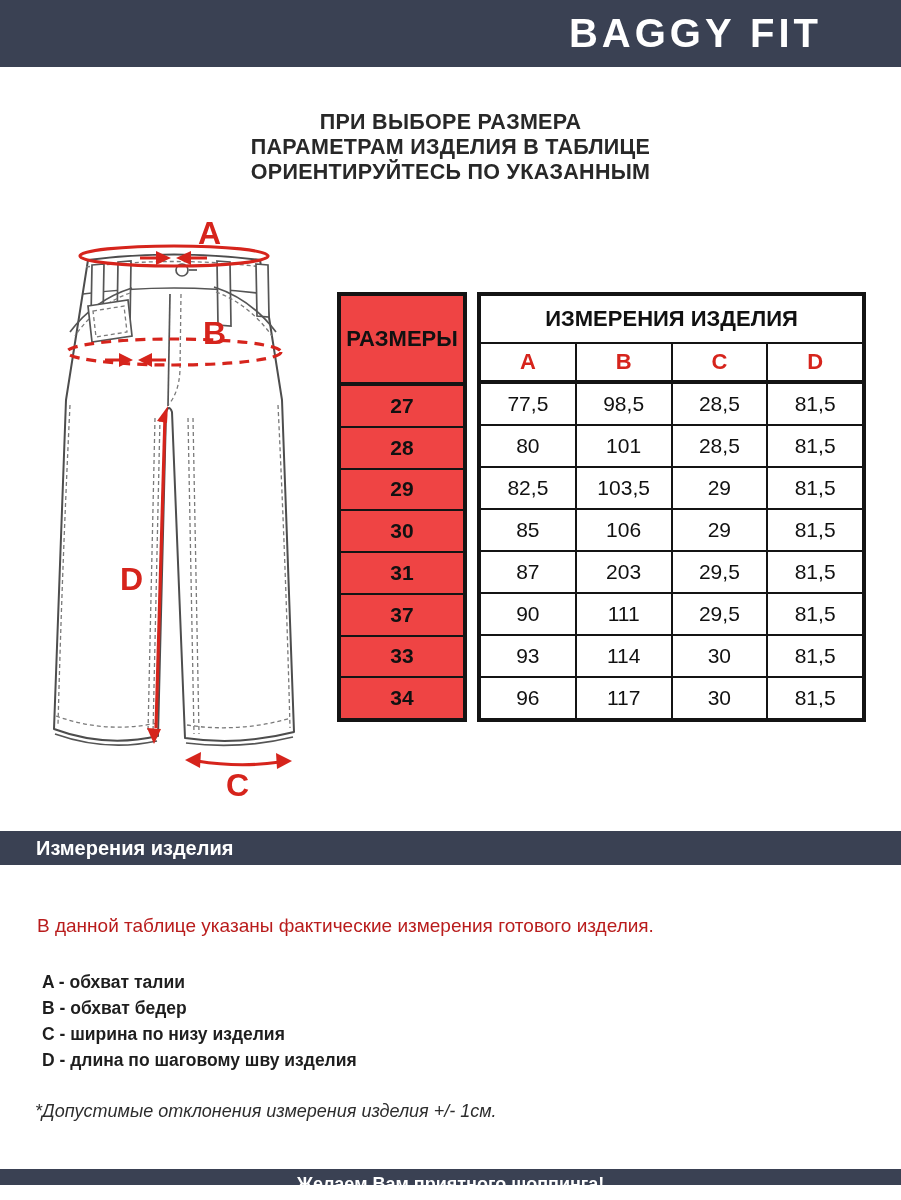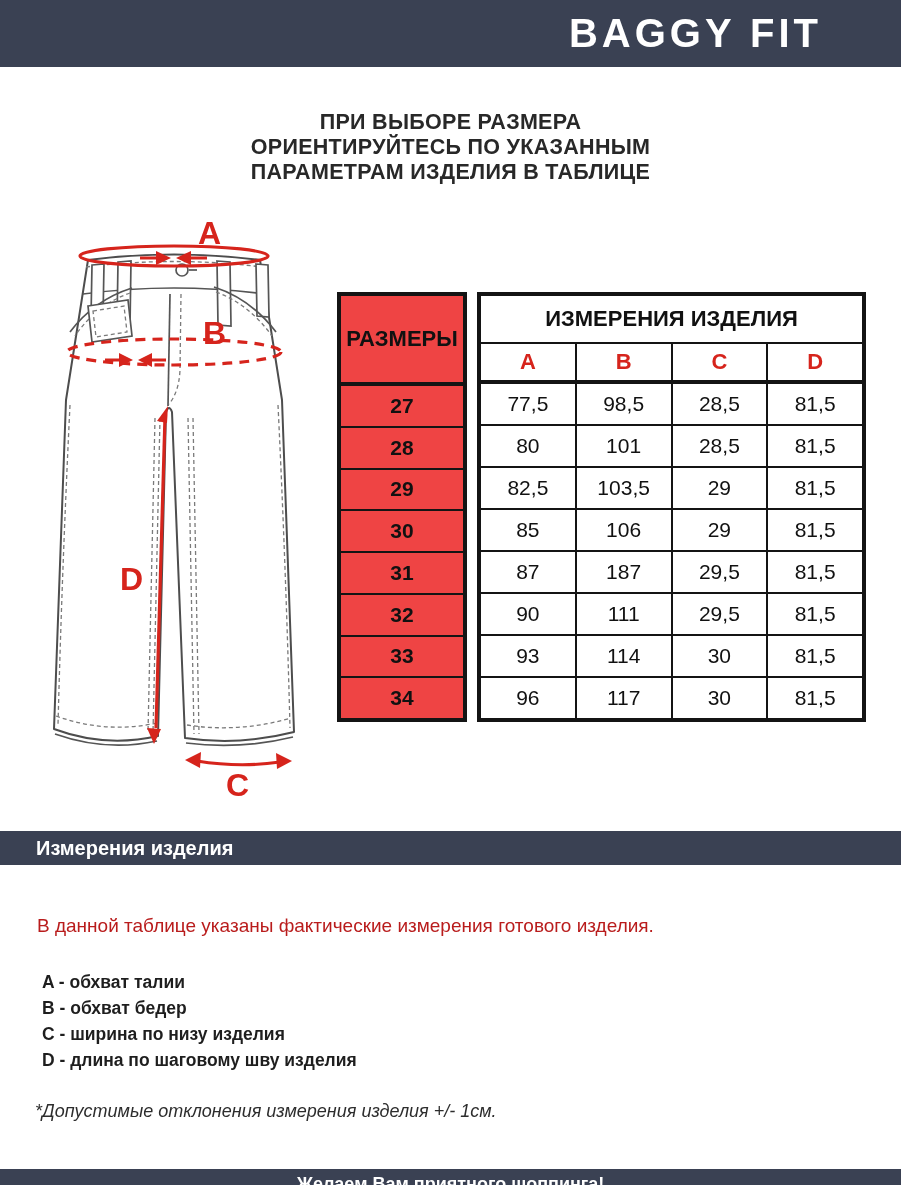--- a/index.html
+++ b/index.html
@@ -95,22 +95,22 @@
 <body>
 
 <div class="page">
 
   <div class="topbar">
     <span class="brand">BAGGY FIT</span>
   </div>
 
   <div class="intro">
     <div>ПРИ ВЫБОРЕ РАЗМЕРА</div>
+    <div>ПАРАМЕТРАМ ИЗДЕЛИЯ В ТАБЛИЦЕ</div>
     <div>ОРИЕНТИРУЙТЕСЬ ПО УКАЗАННЫМ</div>
-    <div>ПАРАМЕТРАМ ИЗДЕЛИЯ В ТАБЛИЦЕ</div>
   </div>
 
   <div class="diagram">
     <svg width="300" height="592" viewBox="0 0 300 592" xmlns="http://www.w3.org/2000/svg">
 
       <path class="outline" d="M 58 40 Q 144 29 230 40 L 252 180 L 264 512 Q 209 526 155 518 L 142 192 Q 139 184 136 192 L 128 516 Q 75 528 24 509 L 36 180 Z"></path>
 
       <path class="det" d="M 53 74 Q 144 62 235 74"></path>
       <path class="st" d="M 56 47 Q 144 36 232 47"></path>
 
@@ -169,21 +169,21 @@
   </div>
 
   <div class="sizes-col">
     <div class="sizes-head">РАЗМЕРЫ</div>
     <div class="sizes-body">
       <div class="sizes-row">27</div>
       <div class="sizes-row">28</div>
       <div class="sizes-row">29</div>
       <div class="sizes-row">30</div>
       <div class="sizes-row">31</div>
-      <div class="sizes-row">32</div>
+      <div class="sizes-row">37</div>
       <div class="sizes-row">33</div>
       <div class="sizes-row">34</div>
     </div>
   </div>
 
   <div class="meas">
     <div class="meas-title">ИЗМЕРЕНИЯ ИЗДЕЛИЯ</div>
     <div class="meas-cols">
       <div>A</div>
       <div>B</div>
@@ -210,21 +210,21 @@
         <div class="meas-cell">81,5</div>
       </div>
       <div class="meas-row">
         <div class="meas-cell">85</div>
         <div class="meas-cell">106</div>
         <div class="meas-cell">29</div>
         <div class="meas-cell">81,5</div>
       </div>
       <div class="meas-row">
         <div class="meas-cell">87</div>
-        <div class="meas-cell">187</div>
+        <div class="meas-cell">203</div>
         <div class="meas-cell">29,5</div>
         <div class="meas-cell">81,5</div>
       </div>
       <div class="meas-row">
         <div class="meas-cell">90</div>
         <div class="meas-cell">111</div>
         <div class="meas-cell">29,5</div>
         <div class="meas-cell">81,5</div>
       </div>
       <div class="meas-row">

